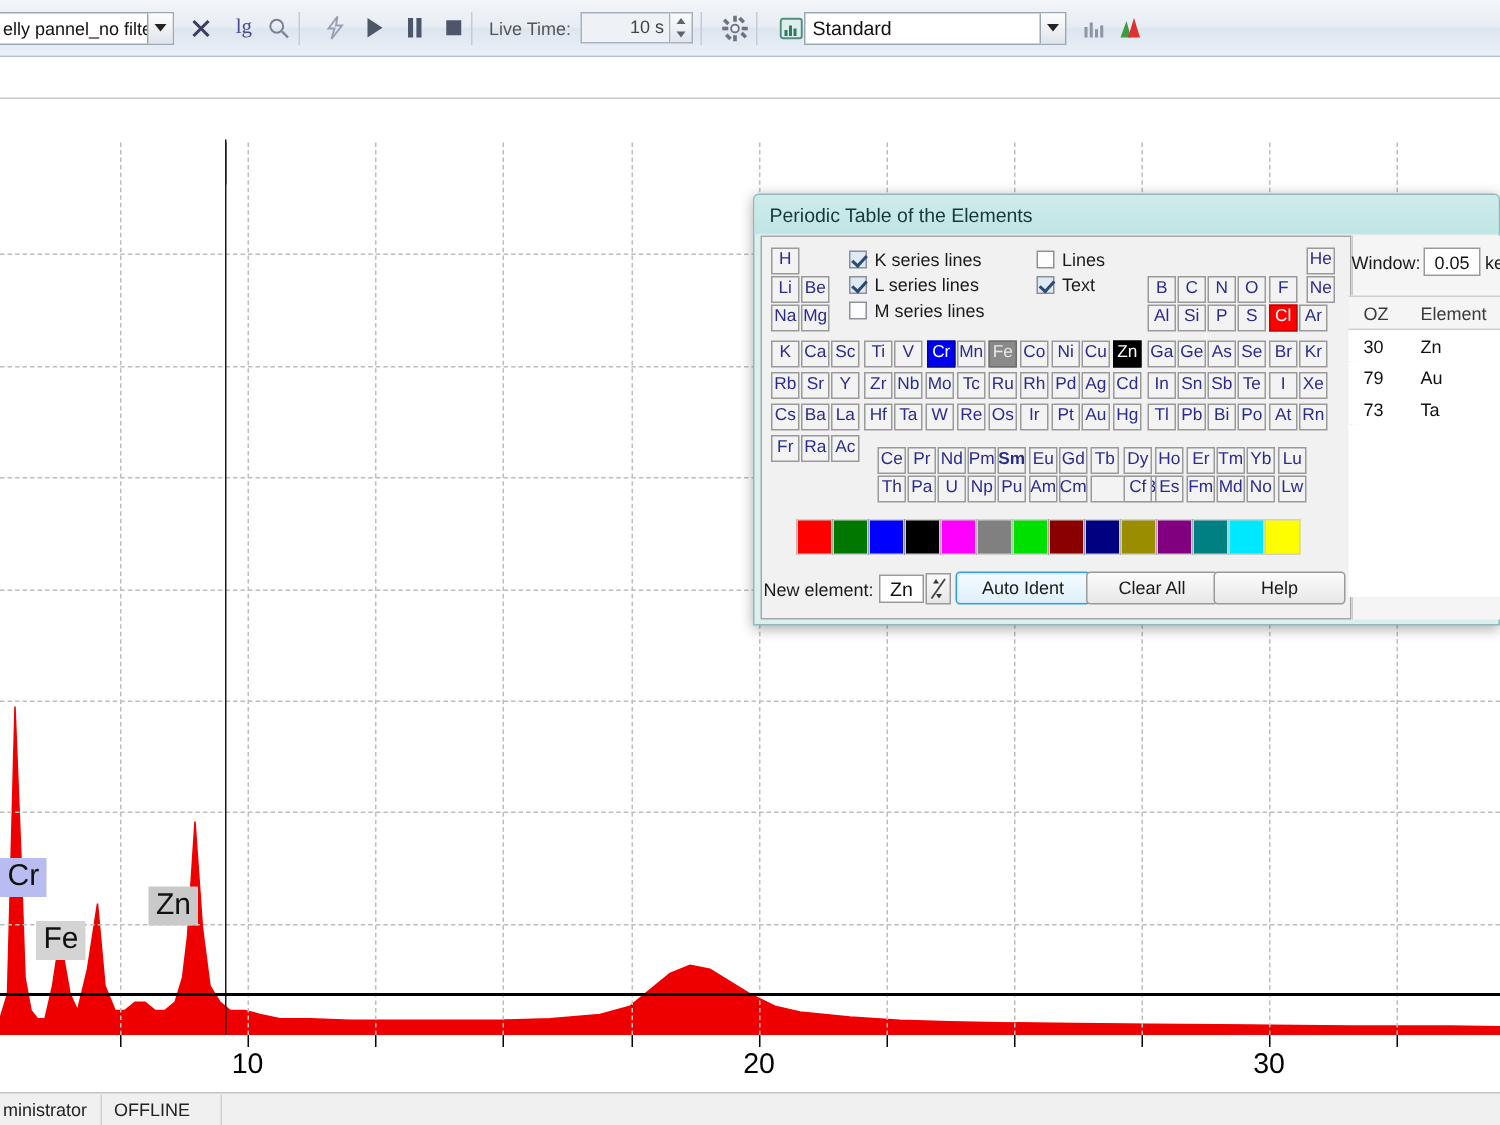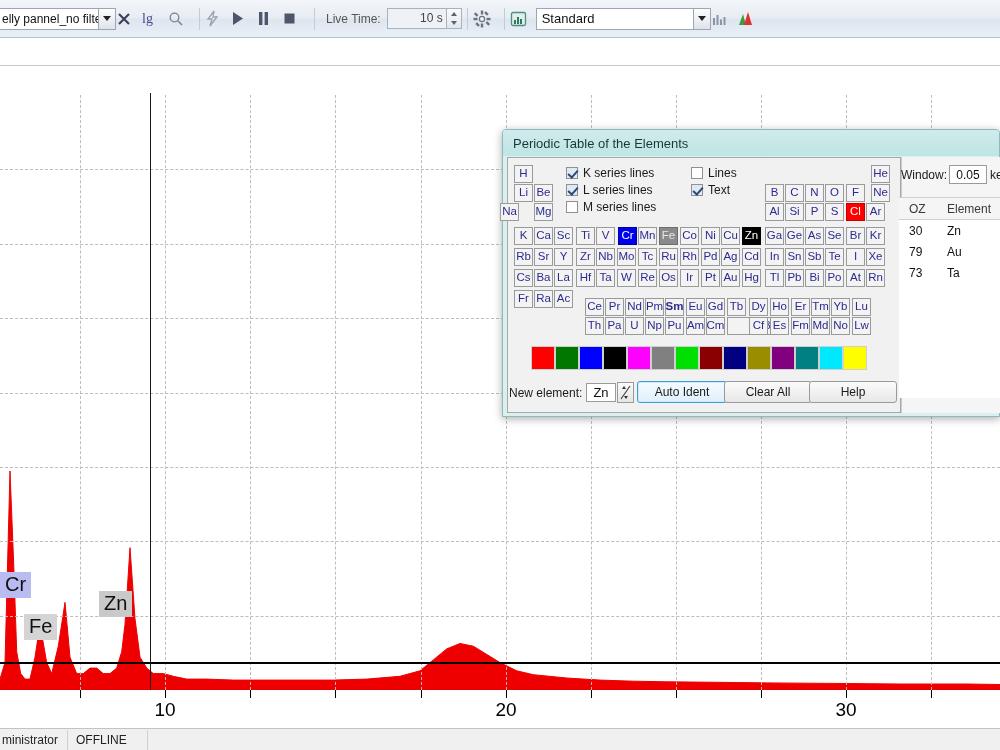--- a/index.html
+++ b/index.html
@@ -26,21 +26,21 @@
   .tb-combo .cval {
     flex: 1; font-size: 12px; color: #111; padding-left: 3px;
     white-space: nowrap; overflow: hidden; line-height: 20px;
   }
   .cbtn {
     width: 17px; height: 20px; background: linear-gradient(to bottom,#fdfdfd,#dfe4ea);
     border-left: 1px solid #9aa7b5; display: flex; align-items: center; justify-content: center;
   }
   .caret { width: 0; height: 0; border-left: 4px solid transparent; border-right: 4px solid transparent; border-top: 5px solid #222; }
   .tb-btn {
-    width: 26px; height: 30px; display: flex; align-items: center; justify-content: flex-start;
+    width: 26px; height: 30px; display: flex; align-items: center; justify-content: flex-end;
     cursor: default;
   }
   .tb-sep { width: 1px; height: 22px; background: #c2ccd8; margin: 0 5px; }
   .tb-label { font-size: 12px; color: #555; margin: 0 6px; }
   .spin {
     width: 60px; height: 21px; background: #eef1f5; border: 1px solid #a8b2bf;
     font-size: 12px; color: #444; text-align: right; padding-right: 3px; line-height: 19px;
   }
   .spin-arrows {
     width: 15px; height: 21px; border: 1px solid #a8b2bf; border-left: none;
@@ -333,21 +333,21 @@
       <div class="el" style="left: 514px; top: 165px;">H</div>
       <div class="el" style="left: 871px; top: 165px;">He</div>
       <div class="el" style="left: 514px; top: 184px;">Li</div>
       <div class="el" style="left: 534px; top: 184px;">Be</div>
       <div class="el" style="left: 765px; top: 184px;">B</div>
       <div class="el" style="left: 785px; top: 184px;">C</div>
       <div class="el" style="left: 805px; top: 184px;">N</div>
       <div class="el" style="left: 825px; top: 184px;">O</div>
       <div class="el" style="left: 846px; top: 184px;">F</div>
       <div class="el" style="left: 871px; top: 184px;">Ne</div>
-      <div class="el" style="left: 500px; top: 203px;">Na</div>
+      <div class="el" style="left: 514px; top: 203px;">Na</div>
       <div class="el" style="left: 534px; top: 203px;">Mg</div>
       <div class="el" style="left: 765px; top: 203px;">Al</div>
       <div class="el" style="left: 785px; top: 203px;">Si</div>
       <div class="el" style="left: 805px; top: 203px;">P</div>
       <div class="el" style="left: 825px; top: 203px;">S</div>
       <div class="el sel-red" style="left: 846px; top: 203px;">Cl</div>
       <div class="el" style="left: 866px; top: 203px;">Ar</div>
       <div class="el" style="left: 514px; top: 227px;">K</div>
       <div class="el" style="left: 534px; top: 227px;">Ca</div>
       <div class="el" style="left: 554px; top: 227px;">Sc</div>

